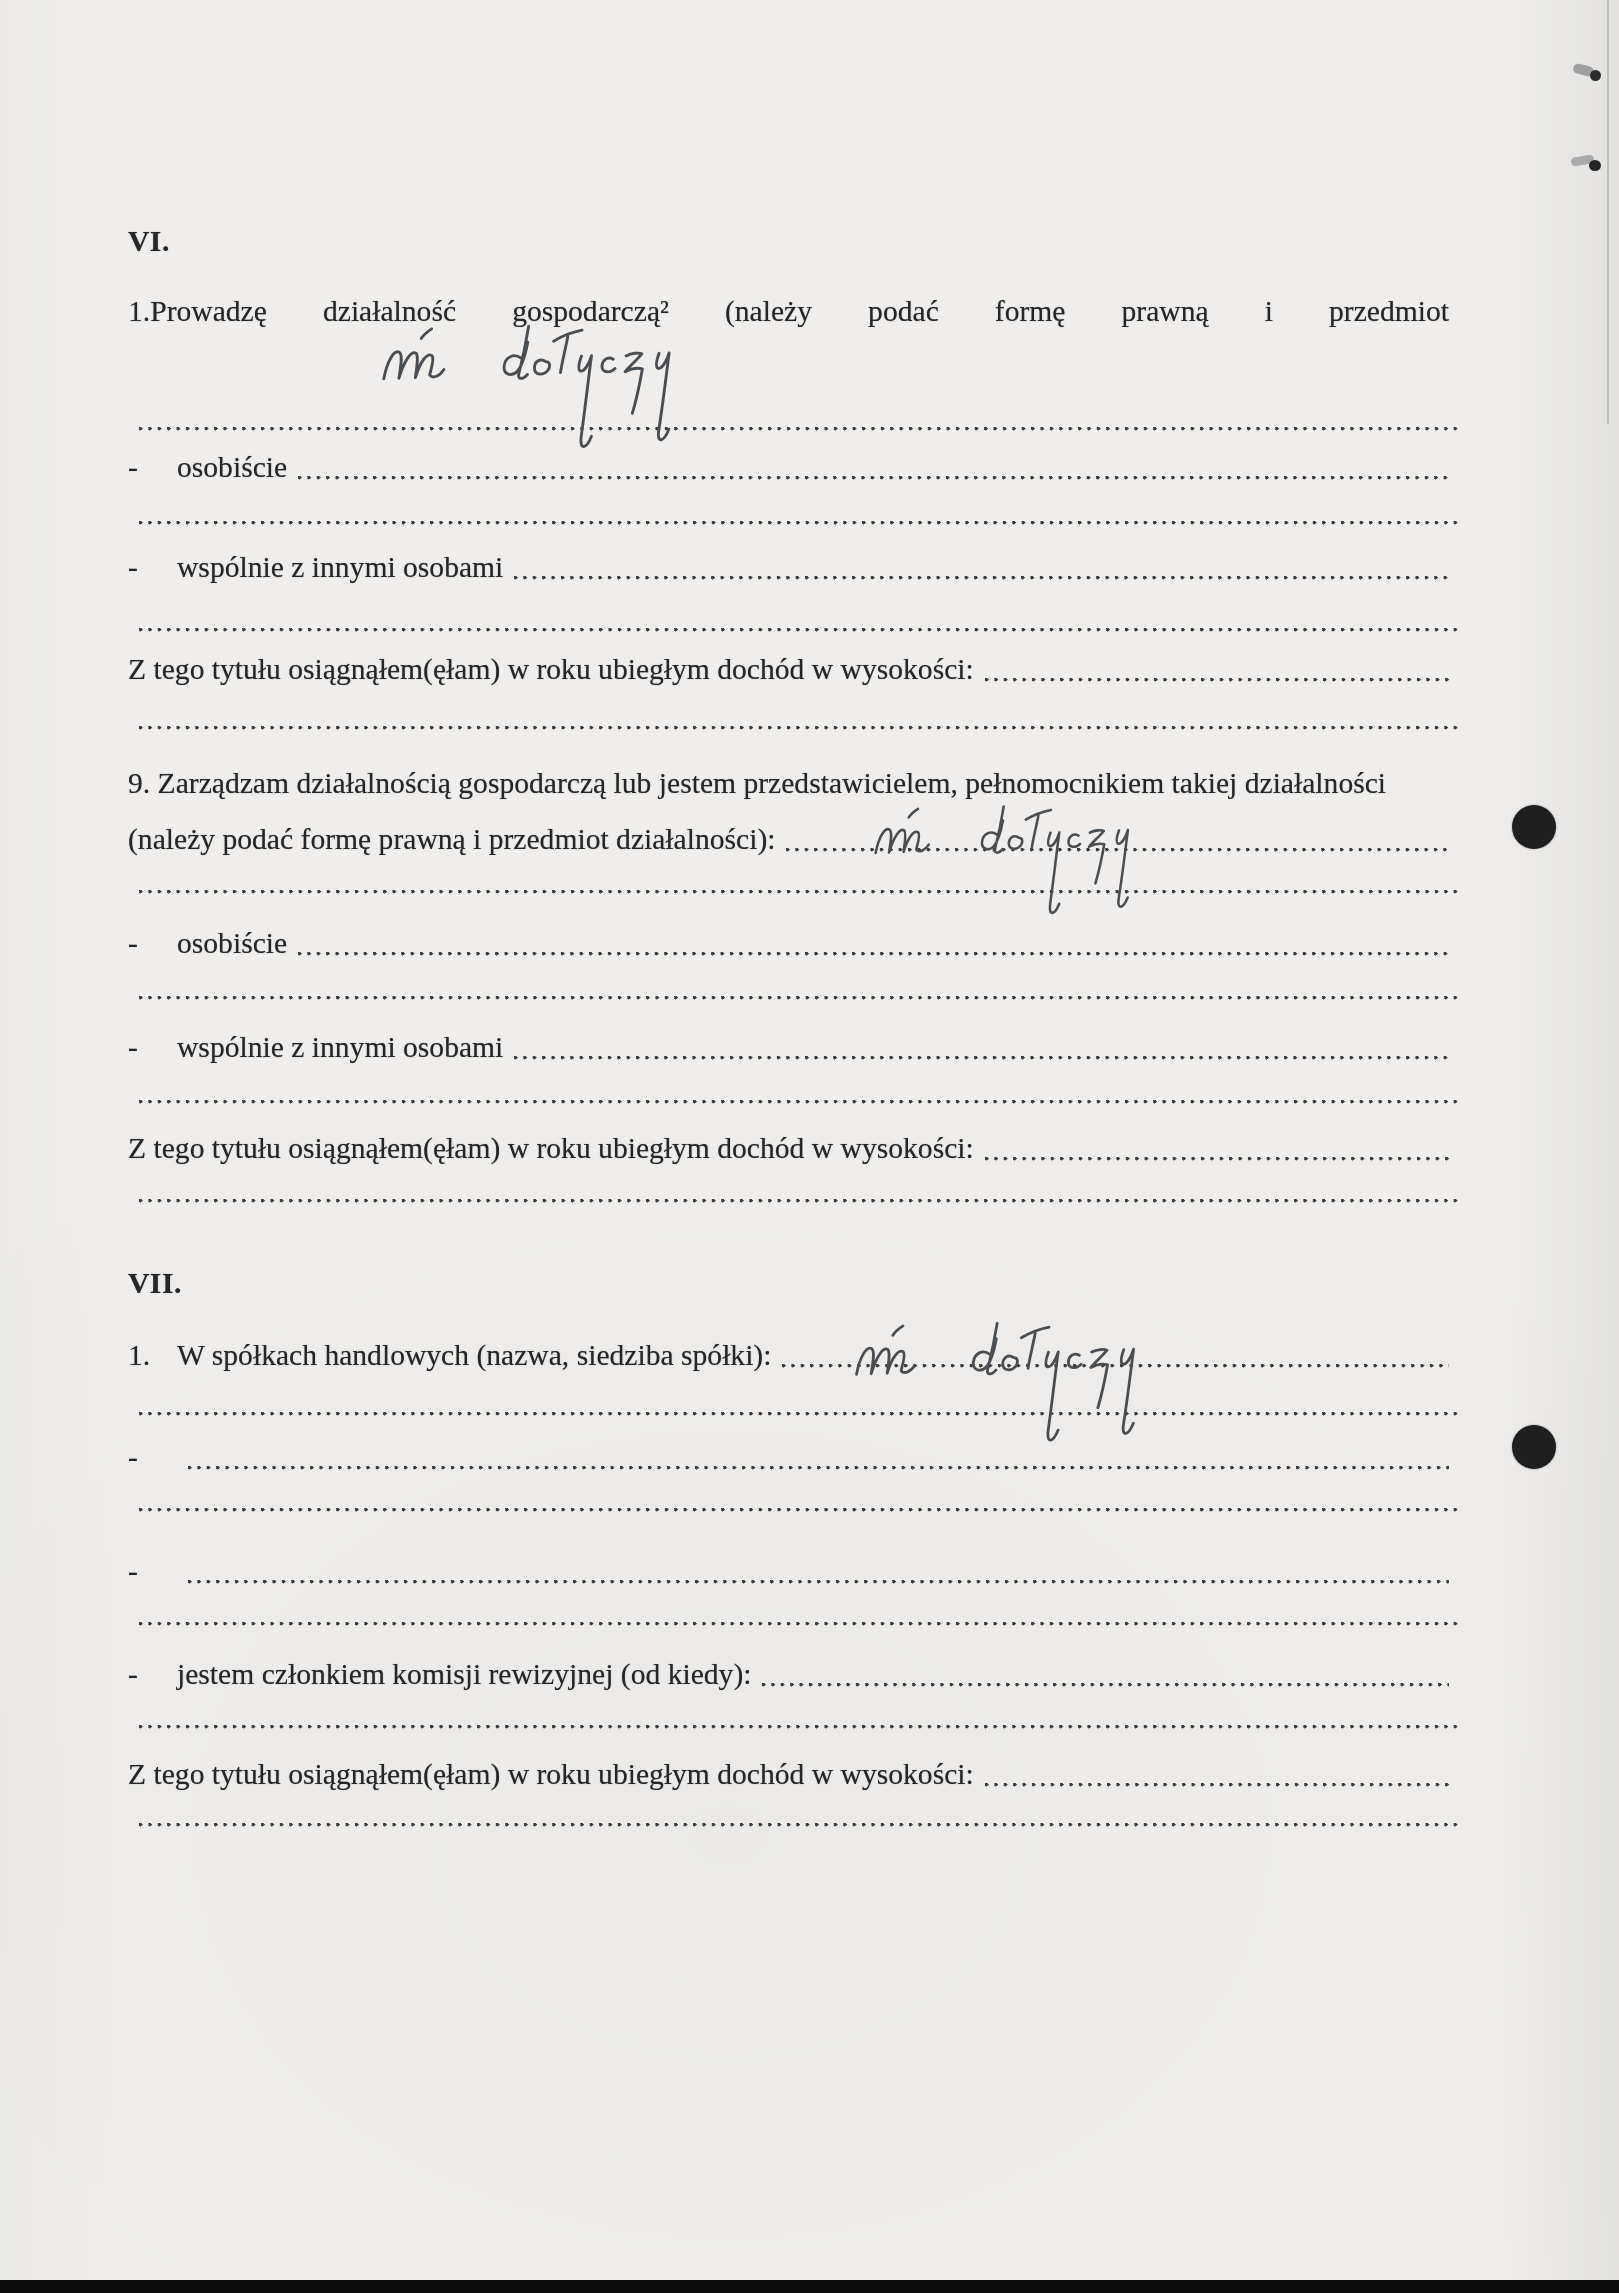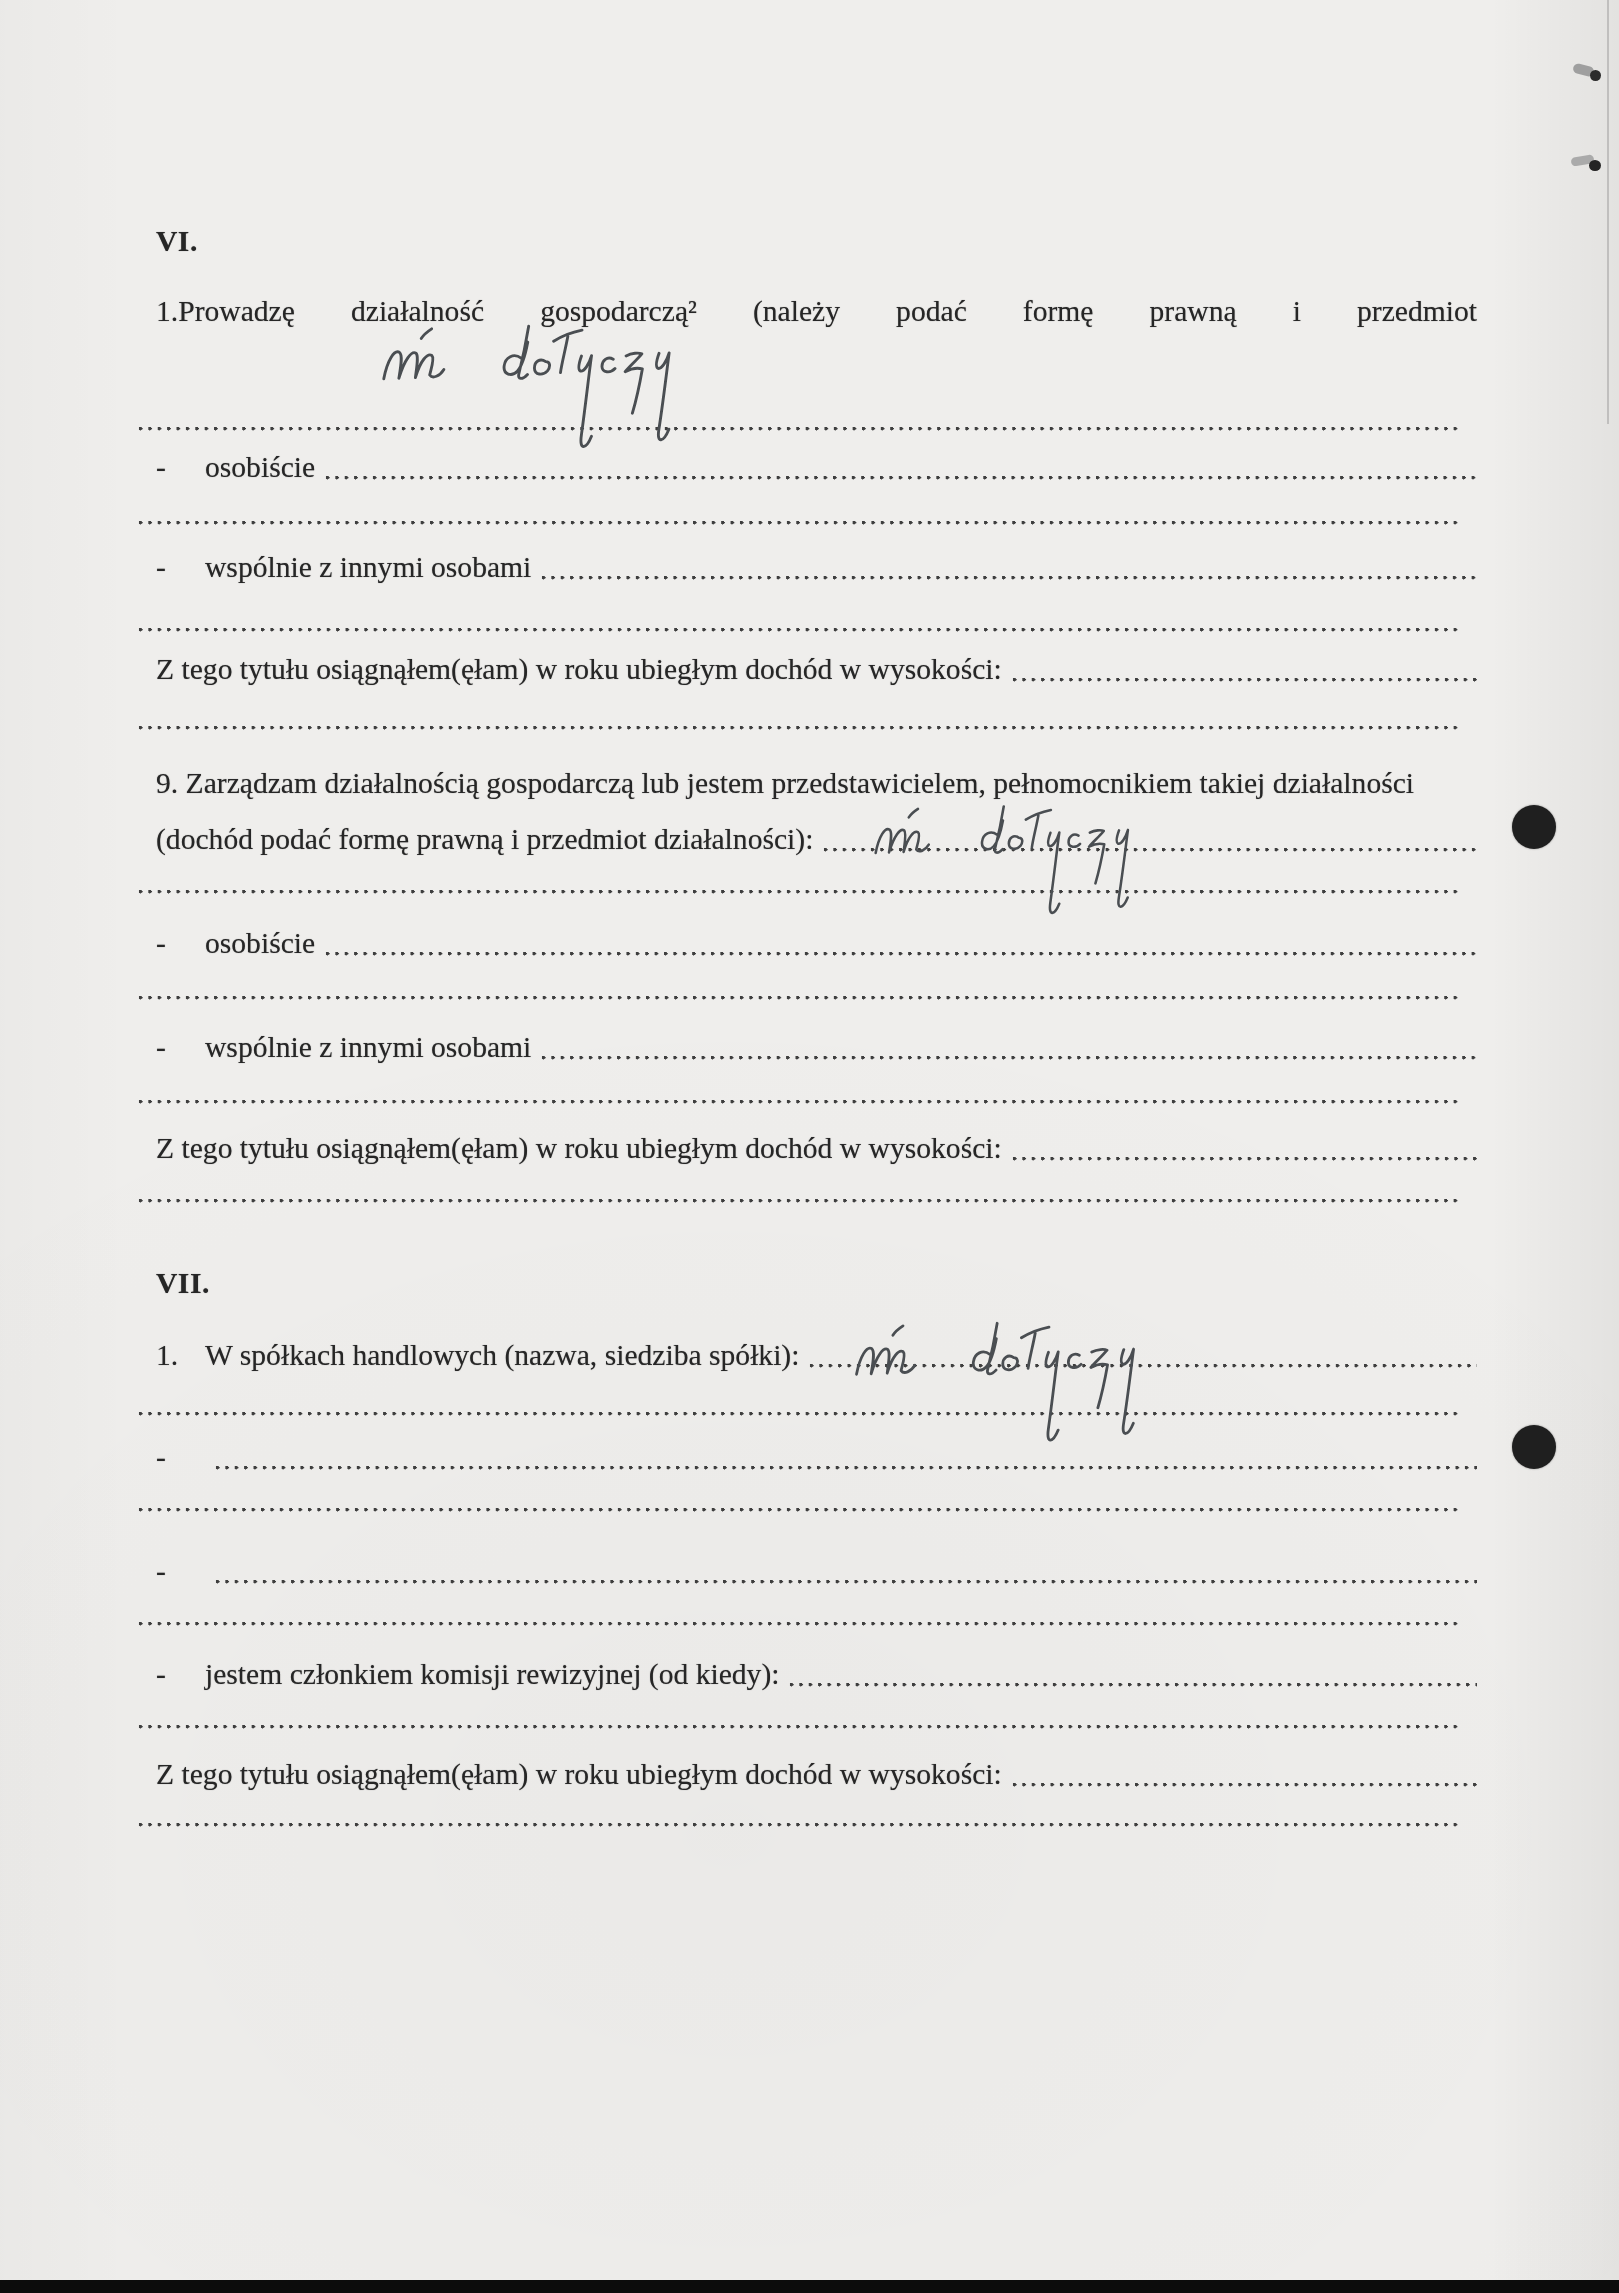--- a/index.html
+++ b/index.html
@@ -6,21 +6,21 @@
   .paper {
     position:relative; width:1619px; height:2293px;
     background:#efeeec;
     background-image:
       linear-gradient(90deg, rgba(0,0,0,0.02) 0%, rgba(0,0,0,0) 8%, rgba(0,0,0,0) 92%, rgba(0,0,0,0.05) 100%),
       radial-gradient(ellipse 1182px 887px at 45% 80%, rgba(0,0,0,0.018), rgba(0,0,0,0));
     font-family:"Liberation Serif", serif;
     font-size:29.6px; color:#262626; overflow:hidden;
   }
   .row {
-    position:absolute; left:156px; width:1321px;
+    position:absolute; left:128px; width:1321px;
     display:flex; align-items:baseline; line-height:39px;
     white-space:nowrap;
     text-shadow:0 0 1px rgba(40,40,40,0.5);
   }
   .dash-cell, .num-cell { flex:0 0 49px; }
   .lbl { flex:0 0 auto; }
   .justify { display:block; text-align:justify; text-align-last:justify;font-family:Liberation Serif, serif; }
   .heading { font-weight:bold; letter-spacing:0.5px; }
   .lead {
     flex:1 1 auto; align-self:flex-end; height:4.9px; margin:0 0 6.9px 9.9px;
@@ -74,21 +74,21 @@
     <span class="lbl">Z tego tytułu osiągnąłem(ęłam) w roku ubiegłym dochód w wysokości:</span>
     <span class="lead"></span>
   </div>
   <div class="dotline" style="top:725px"></div>
 
   <div class="row" style="top:764px">
     <span class="lbl">9. Zarządzam działalnością gospodarczą lub jestem przedstawicielem, pełnomocnikiem takiej działalności</span>
   </div>
 
   <div class="row" style="top:820px">
-    <span class="lbl">(dochód podać formę prawną i przedmiot działalności):</span>
+    <span class="lbl">(należy podać formę prawną i przedmiot działalności):</span>
     <span class="lead"></span>
   </div>
   <div class="dotline" style="top:889px"></div>
 
   <div class="row" style="top:924px">
     <span class="dash-cell">-</span>
     <span class="lbl">osobiście</span>
     <span class="lead"></span>
   </div>
   <div class="dotline" style="top:995px"></div>

